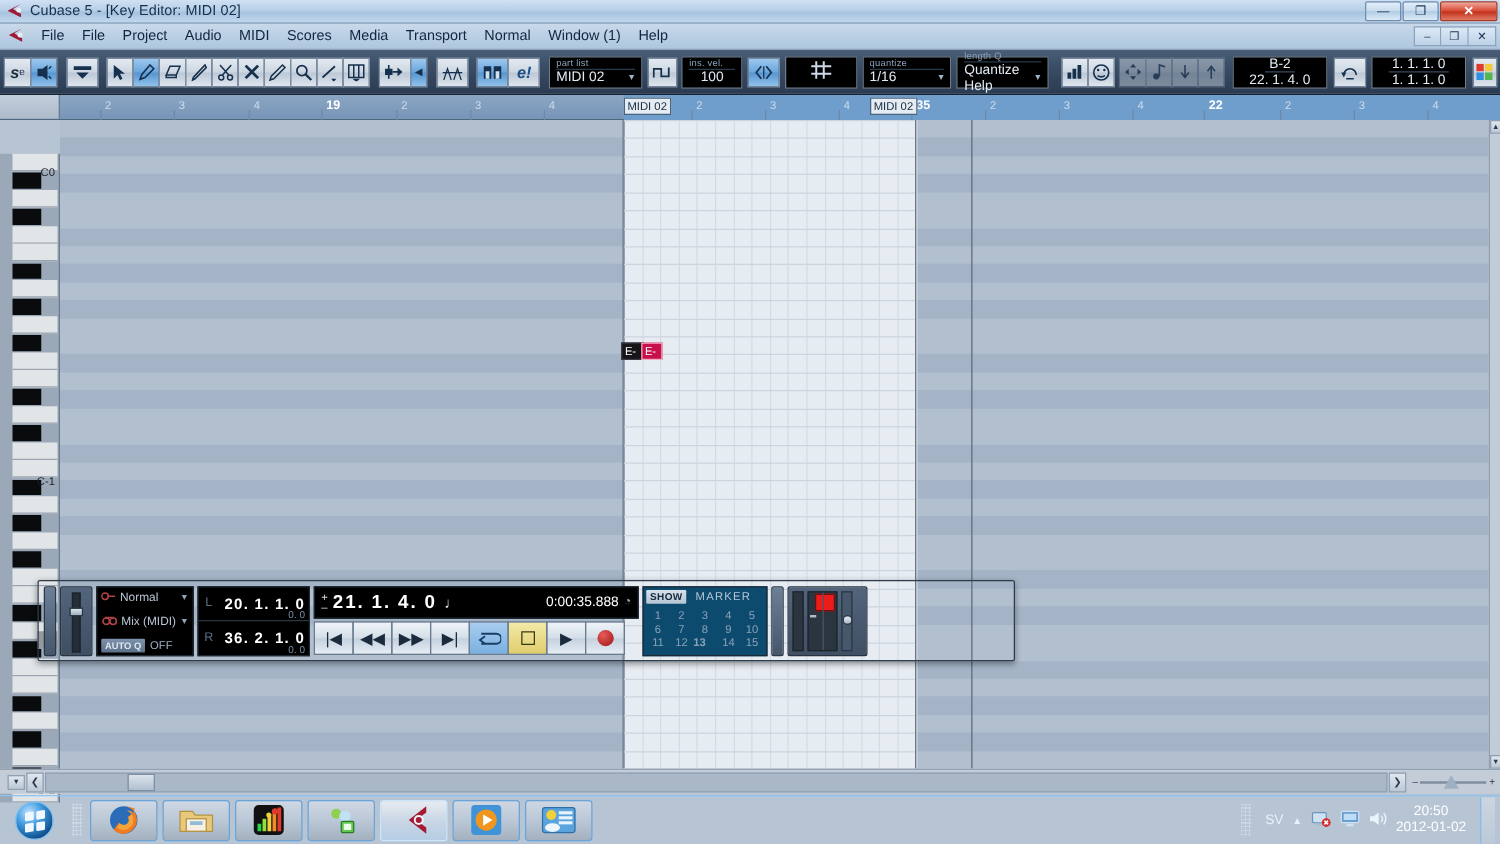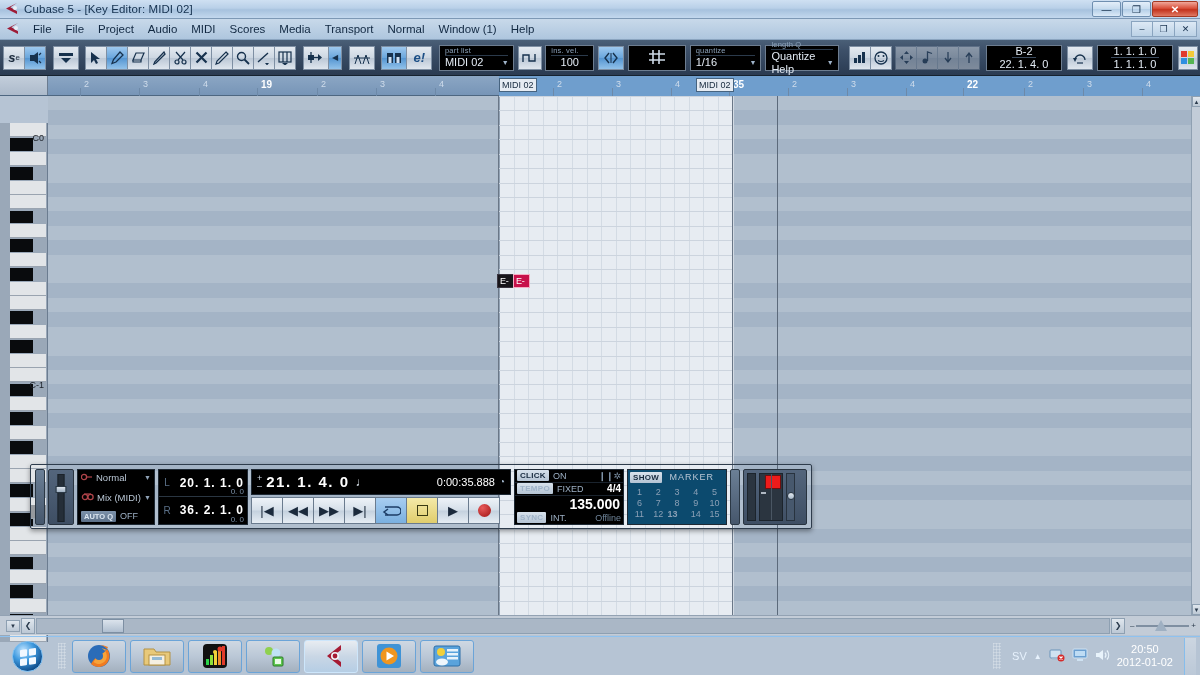--- a/index.html
+++ b/index.html
@@ -830,40 +830,20 @@
       <div class="tbn stop">
         <span style="display:inline-block;width:11px;height:11px;border:1.6px solid #3a3a12;"></span>
       </div>
       <div class="tbn">▶</div>
       <div class="tbn rec">
           <span class="rec-dot"></span>
         </div>
     </div>
   </div>
 
-  <div class="click-panel">
-    <div class="cp-row">
-      <span class="cp-tag">CLICK</span>
-      <span class="cp-txt">ON</span>
-      <span style="margin-left:auto;color:#7f93a8;font-size:9px;">❙❙✲</span>
-    </div>
-    <div class="cp-row">
-      <span class="cp-tag d">TEMPO</span>
-      <span class="cp-txt">FIXED</span>
-      <span class="cp-right">4/4</span>
-    </div>
-    <div style="text-align:right;padding-right:3px;">
-      <span class="cp-tempo">135.000</span>
-    </div>
-    <div class="cp-row">
-      <span class="cp-tag d">SYNC</span>
-      <span class="cp-txt">INT.</span>
-      <span style="margin-left:auto;color:#6f8499;font-size:9px;">Offline</span>
-    </div>
-  </div>
 
   <div class="marker-panel">
     <div class="mk-head">
       <span class="cp-tag">SHOW</span>
       <span style="color:#b9c6d4;font-size:9px;letter-spacing:1px;margin-left:auto;margin-right:10px;">MARKER</span>
     </div>
     <div class="mk-grid" id="marker-grid">
         <div class="mk-line">
           <span style="flex: 1 1 0%; text-align: center;">1</span>
           <span style="flex: 1 1 0%; text-align: center;">2</span>

